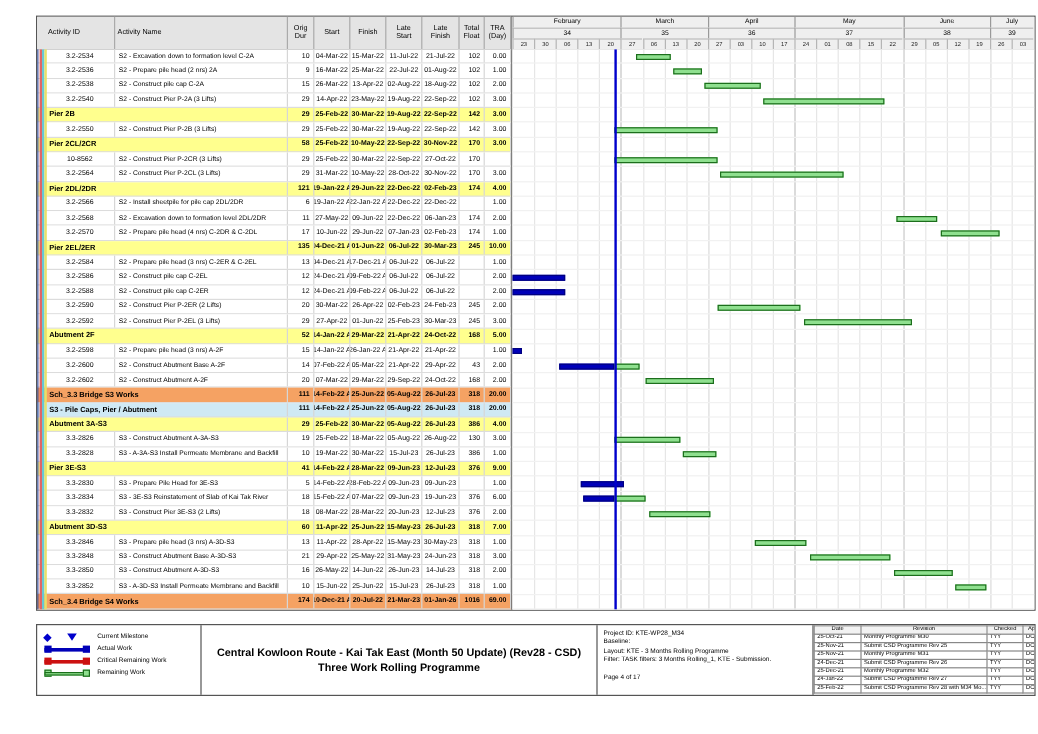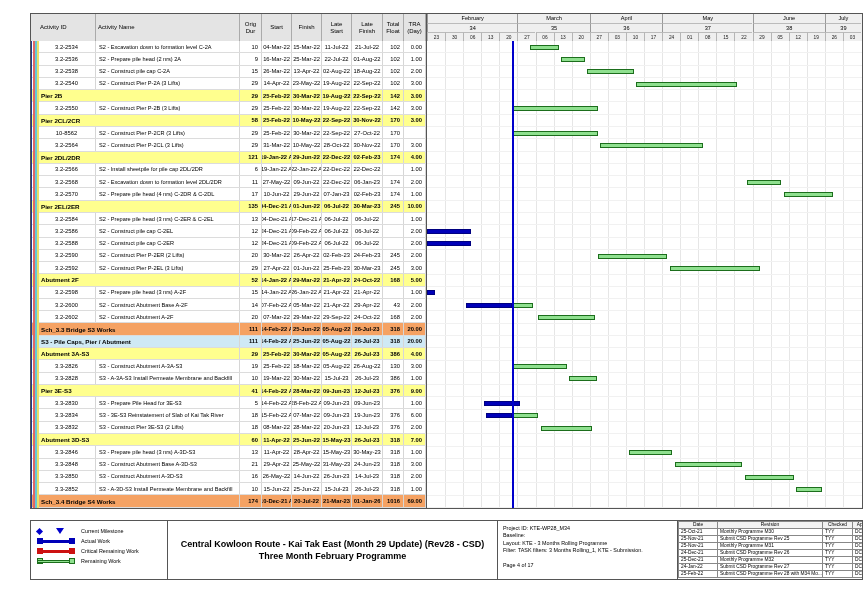--- a/index.html
+++ b/index.html
@@ -672,22 +672,22 @@
             <div class="lbar green">
               <div class="cap"></div>
               <div class="mid"></div>
               <div class="cap r"></div>
             </div>
           </div>
           <div class="llab">Remaining Work</div>
         </div>
       </div>
     <div id="titleBox">
-      <div class="t1">Central Kowloon Route - Kai Tak East (Month 29 Update) (Rev28 - CSD)</div>
-      <div class="t2">Three Month February Programme</div>
+      <div class="t1">Central Kowloon Route - Kai Tak East (Month 50 Update) (Rev28 - CSD)</div>
+      <div class="t2">Three Work Rolling Programme</div>
     </div>
     <div id="infoBox">
       <div>Project ID: KTE-WP28_M34</div>
       <div>Baseline:</div>
       <div>Layout: KTE - 3 Months Rolling Programme</div>
       <div>Filter: TASK filters: 3 Months Rolling_1, KTE - Submission.</div>
       <div class="pg">Page 4 of 17</div>
     </div>
     <div id="revBox">
       <table id="revTable">

